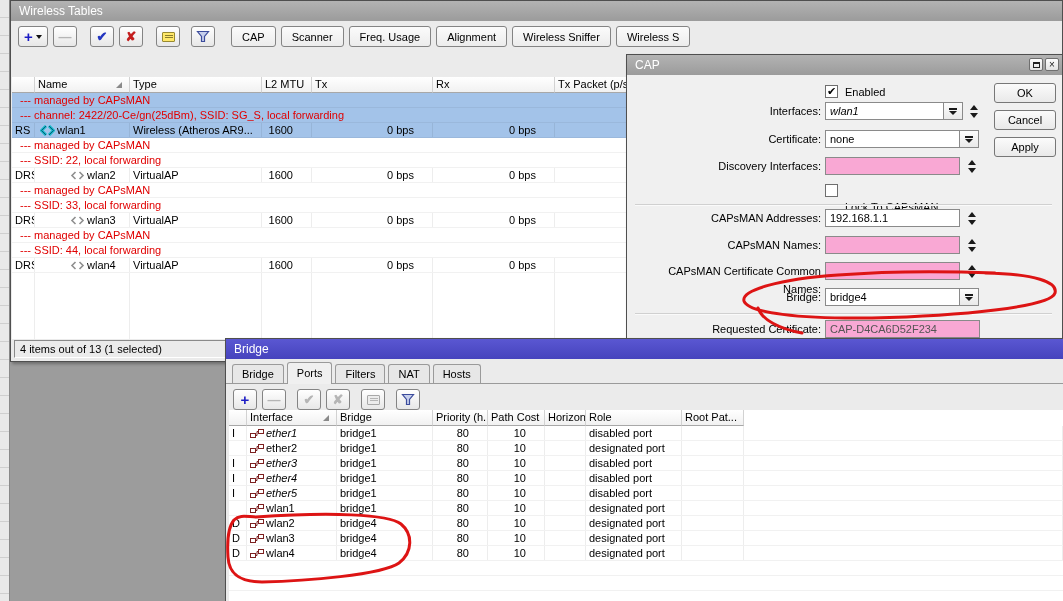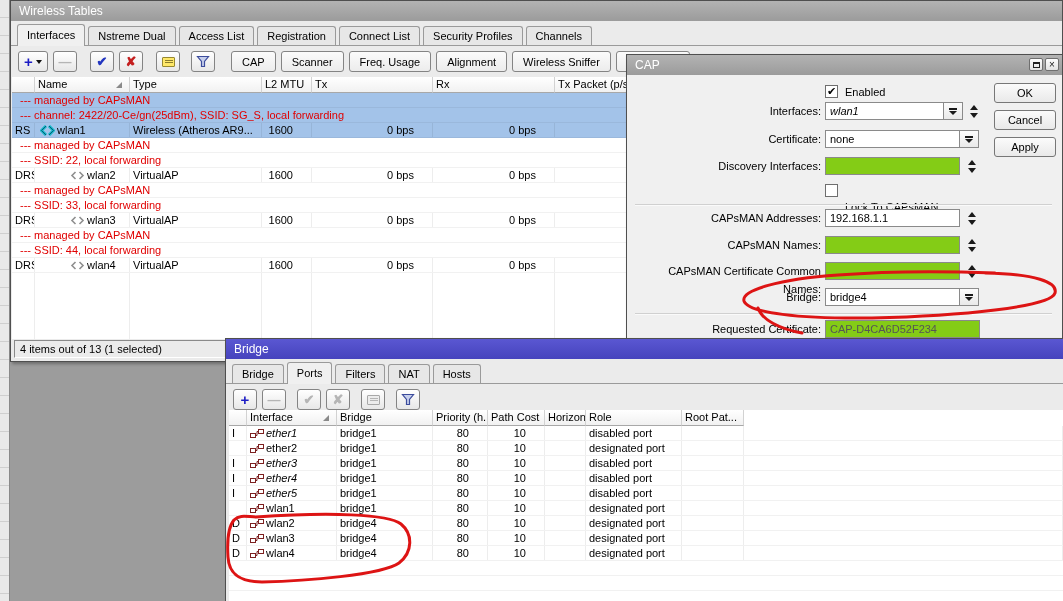--- a/index.html
+++ b/index.html
@@ -54,21 +54,21 @@
     border-left:6px solid transparent; border-bottom:6px solid #8a8a8a; }
   .ifname { display:inline-flex; align-items:center; gap:2px; }
 
   .statusbar { position:absolute; left:3px; right:3px; bottom:3px; height:18px; line-height:17px; padding-left:5px;
     background:#ebebeb; border:1px solid; border-color:#8a8a8a #ffffff #ffffff #8a8a8a; }
 
   
   .cap-row { position:absolute; height:18px; }
   .cap-label { position:absolute; width:192px; left:2px; text-align:right; line-height:18px; }
   .field { position:absolute; height:18px; background:#fff; border:1px solid #8a8a8a; padding:1px 4px; line-height:14px; white-space:nowrap; overflow:hidden; }
-  .field.disabled { background:#84cc16; color:#555; }
+  .field.disabled { background:#f9a8d4; color:#555; }
   .ddbtn { position:absolute; width:20px; height:18px; border:1px solid #8a8a8a; background:linear-gradient(#fcfcfc,#e9e9e9);
     display:flex; flex-direction:column; align-items:center; justify-content:center; }
   .ddbtn .bar { width:8px; border-top:2px solid #1a1a1a; margin-bottom:1px; }
   .ddbtn .dn { width:0; height:0; border-left:4px solid transparent; border-right:4px solid transparent; border-top:4px solid #1a1a1a; }
   .spin { position:absolute; width:13px; height:18px; display:flex; flex-direction:column; align-items:center; justify-content:center; gap:3px; }
   .spin .up { width:0; height:0; border-left:4px solid transparent; border-right:4px solid transparent; border-bottom:5px solid #1a1a1a; }
   .spin .dn { width:0; height:0; border-left:4px solid transparent; border-right:4px solid transparent; border-top:5px solid #1a1a1a; }
   .cbox { position:absolute; width:13px; height:13px; background:#fff; border:1px solid #6e6e6e; font-size:11px; line-height:11px; text-align:center; }
   .cap-btn { position:absolute; left:367px; width:62px; height:20px; border:1px solid #777; border-radius:3px;
     background:linear-gradient(#fbfbfb,#e9e9e9); text-align:center; line-height:19px; }
@@ -79,29 +79,20 @@
 </style>
 </head>
 <body>
 
 <div class="left-strip"></div>
 
 <div class="win" id="wl-win" style="left:10px; top:0; width:1053px; height:362px; z-index:1;">
   <div class="titlebar inactive">
     <span>Wireless Tables</span>
   </div>
-  <div class="tabstrip" id="wl-tabs">
-      <div class="tab active">Interfaces</div>
-      <div class="tab">Nstreme Dual</div>
-      <div class="tab">Access List</div>
-      <div class="tab">Registration</div>
-      <div class="tab">Connect List</div>
-      <div class="tab">Security Profiles</div>
-      <div class="tab">Channels</div>
-    </div>
   <div class="toolbar" id="wl-toolbar">
     <div class="tbtn" style="min-width:30px;">
         <span class="plus">+</span>
         <span class="caret"></span>
       </div>
     <div class="tbtn">
         <span class="dis">—</span>
       </div>
     <div class="tbtn" style="margin-left:8px;">
         <span class="chk-blue">✔</span>

